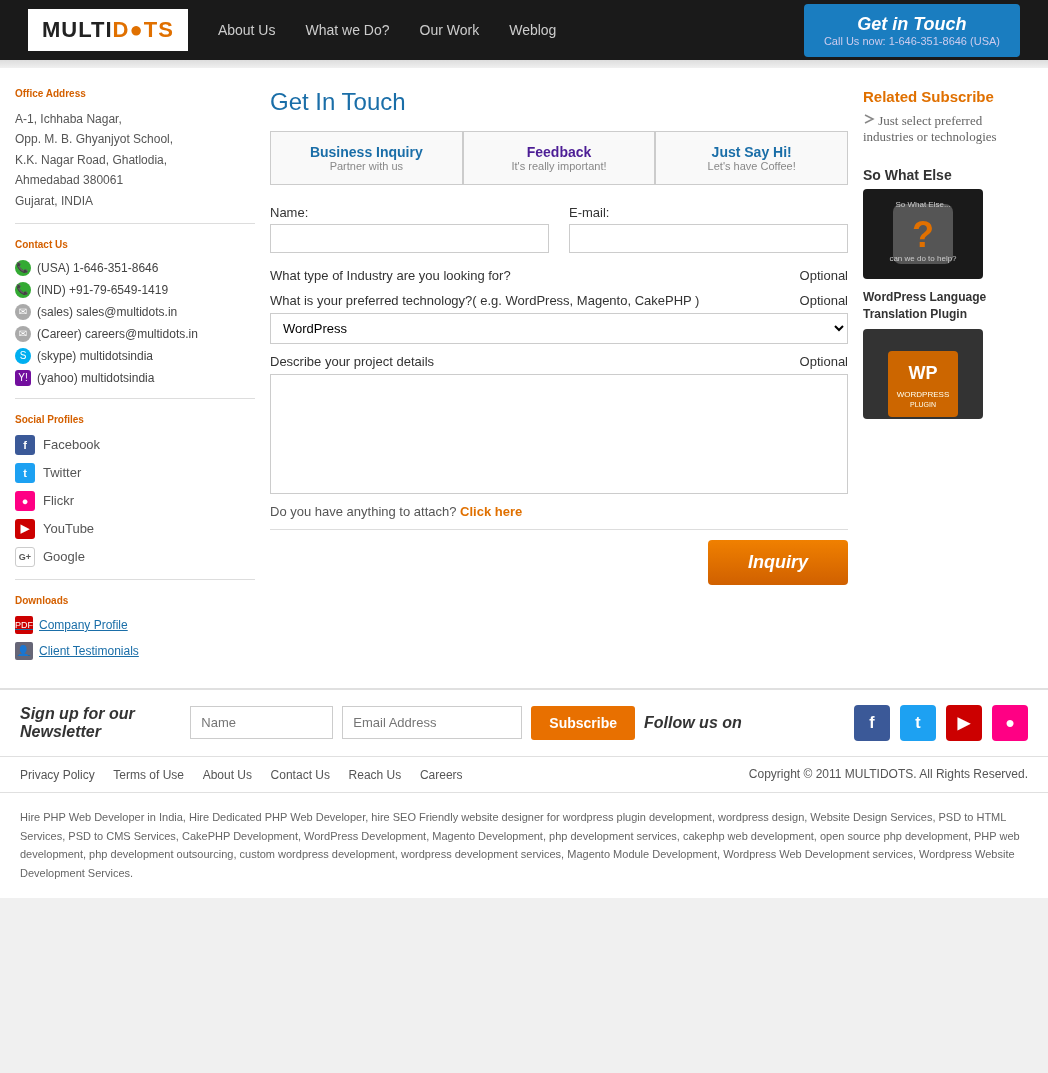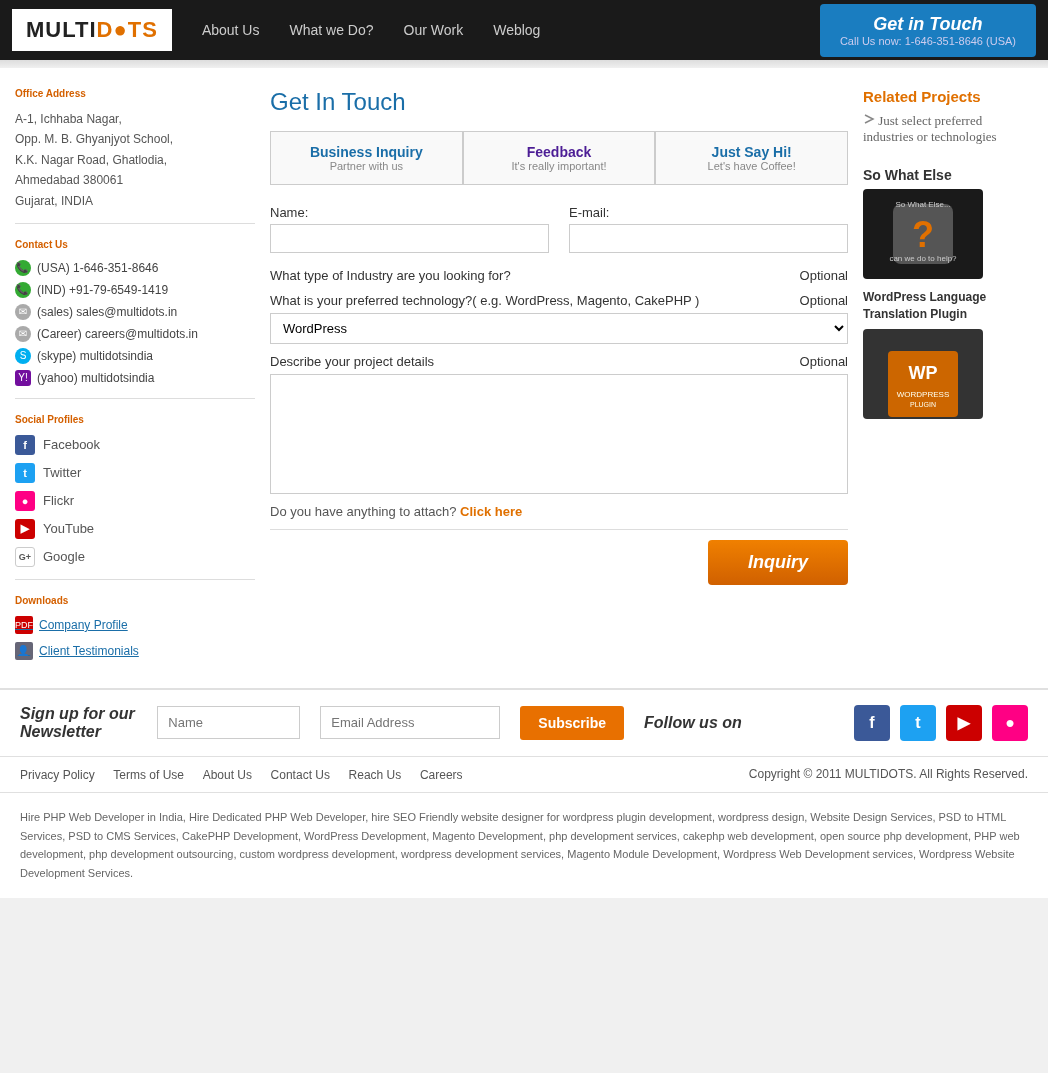--- a/index.html
+++ b/index.html
@@ -1,19 +1,19 @@
 <!DOCTYPE html>
 <html><head>
   <meta charset="utf-8">
   <style>
     * { margin: 0; padding: 0; box-sizing: border-box; }
     body { font-family: Arial, sans-serif; font-size: 13px; color: #333; background: #f0f0f0; }
 
     
-    #header { background: #1a1a1a; display: flex; align-items: center; height: 60px; padding: 0 12px; }
+    #header { background: #1a1a1a; display: flex; align-items: center; height: 60px; padding: 0 28px; }
     #logo-box { background: #fff; padding: 8px 14px; margin-right: 30px; }
     #logo-text { font-size: 22px; font-weight: bold; color: #222; letter-spacing: 1px; }
     #logo-text span { color: #e07000; }
     nav { display: flex; gap: 30px; flex: 1; }
     nav a { color: #ccc; text-decoration: none; font-size: 14px; }
     #get-in-touch-btn { background: #1a7dc0; color: #fff; padding: 10px 20px; text-align: center; border-radius: 4px; cursor: pointer; }
     #get-in-touch-btn .btn-title { font-size: 18px; font-weight: bold; font-style: italic; }
     #get-in-touch-btn .btn-sub { font-size: 11px; color: #cce; }
 
     
@@ -83,21 +83,21 @@
     
     #right-sidebar { width: 170px; flex-shrink: 0; }
     .related-title { color: #e07000; font-size: 15px; font-weight: bold; margin-bottom: 8px; }
     .related-sub { font-size: 13px; color: #666; margin-bottom: 22px; font-family: Liberation Serif, serif; }
     .so-what-title { font-size: 14px; color: #333; font-weight: bold; margin-bottom: 6px; }
     .sidebar-img-box { width: 120px; height: 90px; background: #1a1a1a; display: flex; align-items: center; justify-content: center; margin-bottom: 10px; border-radius: 4px; overflow: hidden; }
     .wp-plugin-title { font-size: 12px; color: #333; font-weight: bold; margin-bottom: 6px; line-height: 1.4; }
     .wp-img-box { width: 120px; height: 90px; background: #333; display: flex; align-items: flex-end; justify-content: center; margin-bottom: 10px; border-radius: 4px; overflow: hidden; }
 
     
-    #footer-newsletter { background: #fff; border-top: 2px solid #e0e0e0; padding: 15px 20px; display: flex; align-items: center; gap: 20px; }
+    #footer-newsletter { background: #fff; border-top: 2px solid #e0e0e0; padding: 15px 20px; display: flex; align-items: center; gap: 9px; }
     #footer-newsletter h3 { font-size: 16px; color: #333; font-style: italic; width: 200px; }
     #footer-newsletter input { border: 1px solid #ccc; padding: 8px 10px; font-size: 13px; }
     #footer-newsletter input[type="text"] { width: 143px; }
     #footer-newsletter input[type="email"] { width: 180px; }
     .subscribe-btn { background: #e87000; color: #fff; border: none; padding: 9px 18px; font-size: 14px; font-weight: bold; cursor: pointer; border-radius: 3px; }
     .follow-us { margin-left: auto; display: flex; align-items: center; gap: 10px; }
     .follow-us h3 { font-size: 15px; color: #333; }
     .social-btn { width: 36px; height: 36px; border-radius: 4px; display: flex; align-items: center; justify-content: center; color: #fff; font-weight: bold; font-size: 16px; cursor: pointer; }
     .fb-btn { background: #3b5998; }
     .tw-btn { background: #1da1f2; }
@@ -271,21 +271,21 @@
         <a>Click here</a>
       </div>
       <hr class="form-divider">
       <div style="overflow:hidden;">
         <button class="inquiry-btn">Inquiry</button>
       </div>
     </div>
   </div>
 
   <div id="right-sidebar">
-    <div class="related-title">Related Projects</div>
+    <div class="related-title">Related Subscribe</div>
     <div class="related-sub">
       <svg width="12" height="12">
           <path d="M2 2 L10 6 L2 10" fill="none" stroke="#888" stroke-width="1.5"></path>
         </svg>
       <span>Just select preferred industries or technologies</span>
     </div>
     <div class="so-what-title">So What Else</div>
     <div class="sidebar-img-box">
       <svg width="80" height="70">
         <rect x="10" y="5" width="60" height="60" rx="8" fill="#555"></rect>

